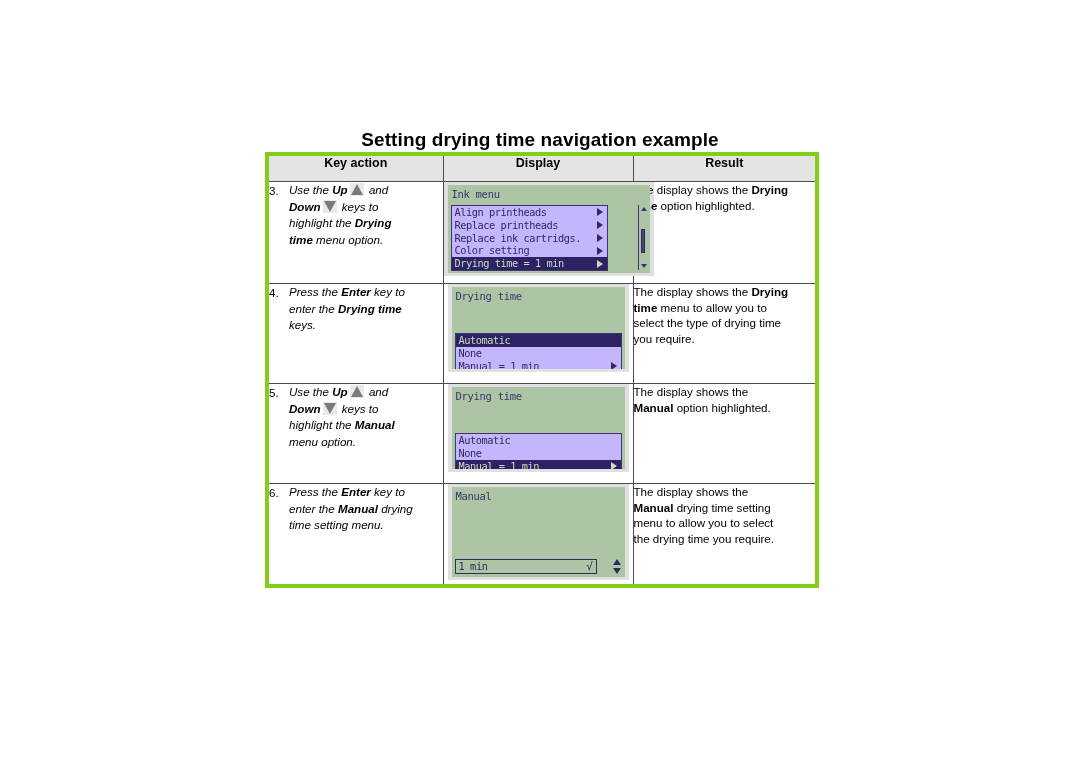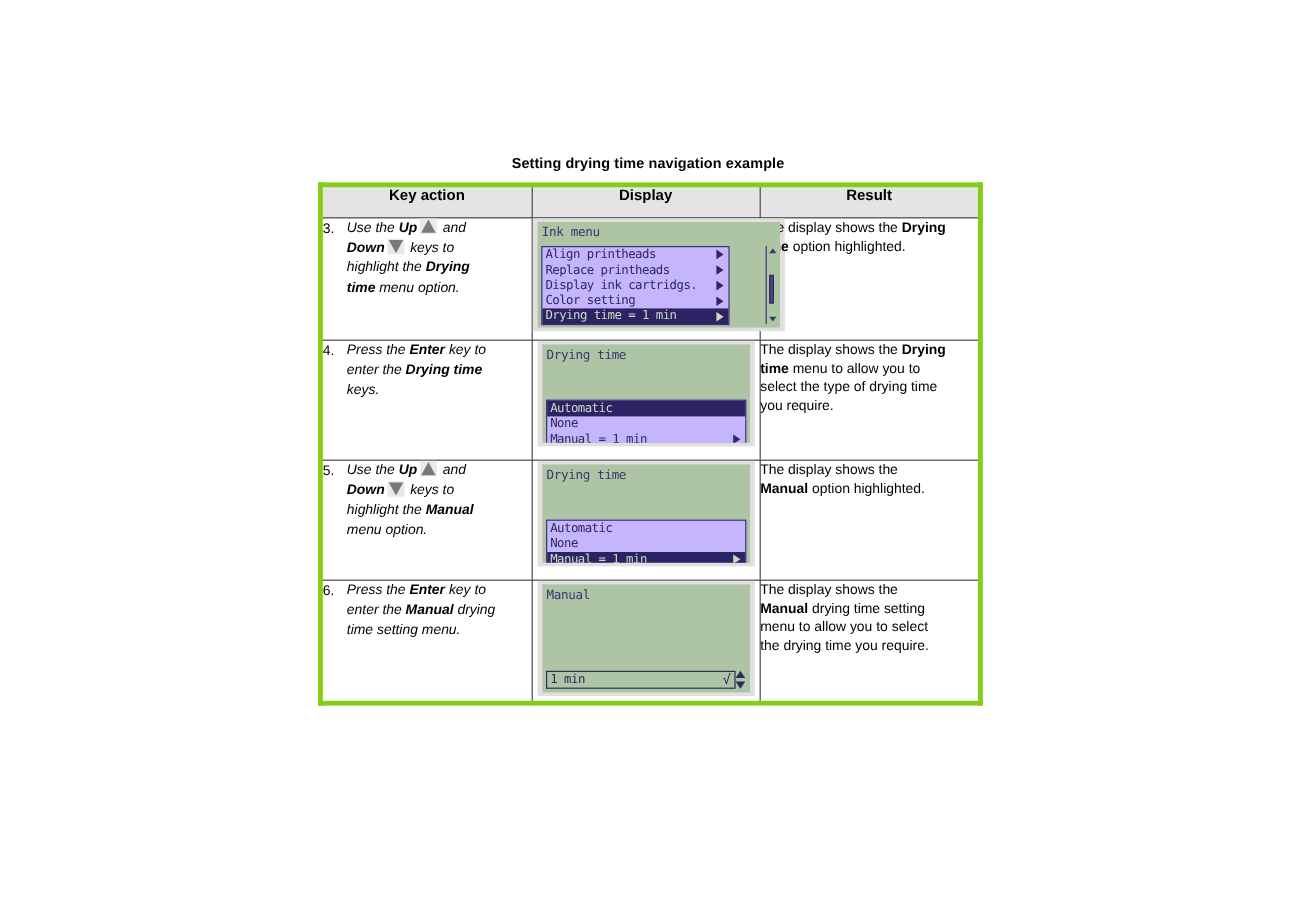--- a/index.html
+++ b/index.html
@@ -19,21 +19,21 @@
     background: #ffffff;
   }
 
   
   .doc-title {
     position: absolute;
     left: 265px;
     top: 129px;
     width: 550px;
     text-align: center;
-    font-size: 12px;
+    font-size: 19px;
     font-weight: bold;
     color: #000000;
     letter-spacing: 0.1px;
   }
 
   
   .nav-table {
     position: absolute;
     left: 265px;
     top: 152px;
@@ -284,21 +284,21 @@
             <div class="key-inner">
               <div class="key-num">3.</div>
               <div class="key-text"><span>Use the </span><b>Up</b><span class="tri-key tri-up"></span><span> and </span><br><b>Down</b><span class="tri-key tri-down"></span><span> keys to </span><br><span>highlight the </span><b>Drying</b><br><b>time</b><span> menu option.</span></div>
             </div>
           </td>
           <td class="disp-cell"><div class="lcd-outer"><div class="lcd" style="width: 202px; height: 88px;">
                 <div class="lcd-title">Ink menu</div>
                 <div class="lcd-listbox" style="left: 3px; top: 20px; width: 157px; height: 66px;">
                   <div class="lcd-row" style="height: 12.8px; line-height: 12.8px;"><span>Align printheads</span><span class="lcd-arrow"></span></div>
                   <div class="lcd-row" style="height: 12.8px; line-height: 12.8px;"><span>Replace printheads</span><span class="lcd-arrow"></span></div>
-                  <div class="lcd-row" style="height: 12.8px; line-height: 12.8px;"><span>Display ink cartridgs.</span><span class="lcd-arrow"></span></div>
+                  <div class="lcd-row" style="height: 12.8px; line-height: 12.8px;"><span>Replace ink cartridgs.</span><span class="lcd-arrow"></span></div>
                   <div class="lcd-row" style="height: 12.8px; line-height: 12.8px;"><span>Color setting</span><span class="lcd-arrow"></span></div>
                   <div class="lcd-row sel" style="height: 12.8px; line-height: 12.8px;"><span>Drying time = 1 min</span><span class="lcd-arrow"></span></div>
                 </div>
                 <div class="lcd-scroll" style="top: 20px; height: 65px; right: 3px;">
                   <span class="sb-up"></span>
                   <span class="sb-thumb" style="top:24px;height:24px;"></span>
                   <span class="sb-dn"></span>
                 </div>
               </div></div></td>
           <td class="res-cell"><span>The display shows the </span><b>Drying</b><span> </span><b>time</b><span> option highlighted.</span></td>
@@ -339,21 +339,21 @@
         </tr>
         <tr style="height: 102px;">
           <td class="key-cell">
             <div class="key-inner">
               <div class="key-num">6.</div>
               <div class="key-text"><span>Press the </span><b>Enter</b><span> key to </span><br><span>enter the </span><b>Manual</b><span> drying </span><br><span>time setting menu.</span></div>
             </div>
           </td>
           <td class="disp-cell"><div class="lcd-outer"><div class="lcd" style="width: 173px; height: 90px;">
                 <div class="lcd-title">Manual</div>
-                <div class="lcd-field" style="left: 3px; right: 12px; bottom: 3px; margin-top: 32px;"><span>1 min</span><span class="lcd-check">√</span></div>
+                <div class="lcd-field" style="left: 3px; right: 28px; bottom: 3px; margin-top: 32px;"><span>1 min</span><span class="lcd-check">√</span></div>
                 <div class="lcd-updown" style="right: 2px; bottom: 3px;">
                   <span class="u"></span>
                   <span class="d"></span>
                 </div>
               </div></div></td>
           <td class="res-cell"><span>The display shows the </span><br><b>Manual</b><span> drying time setting </span><br><span>menu to allow you to select </span><br><span>the drying time you require.</span></td>
         </tr>
       </tbody>
   </table>
 

